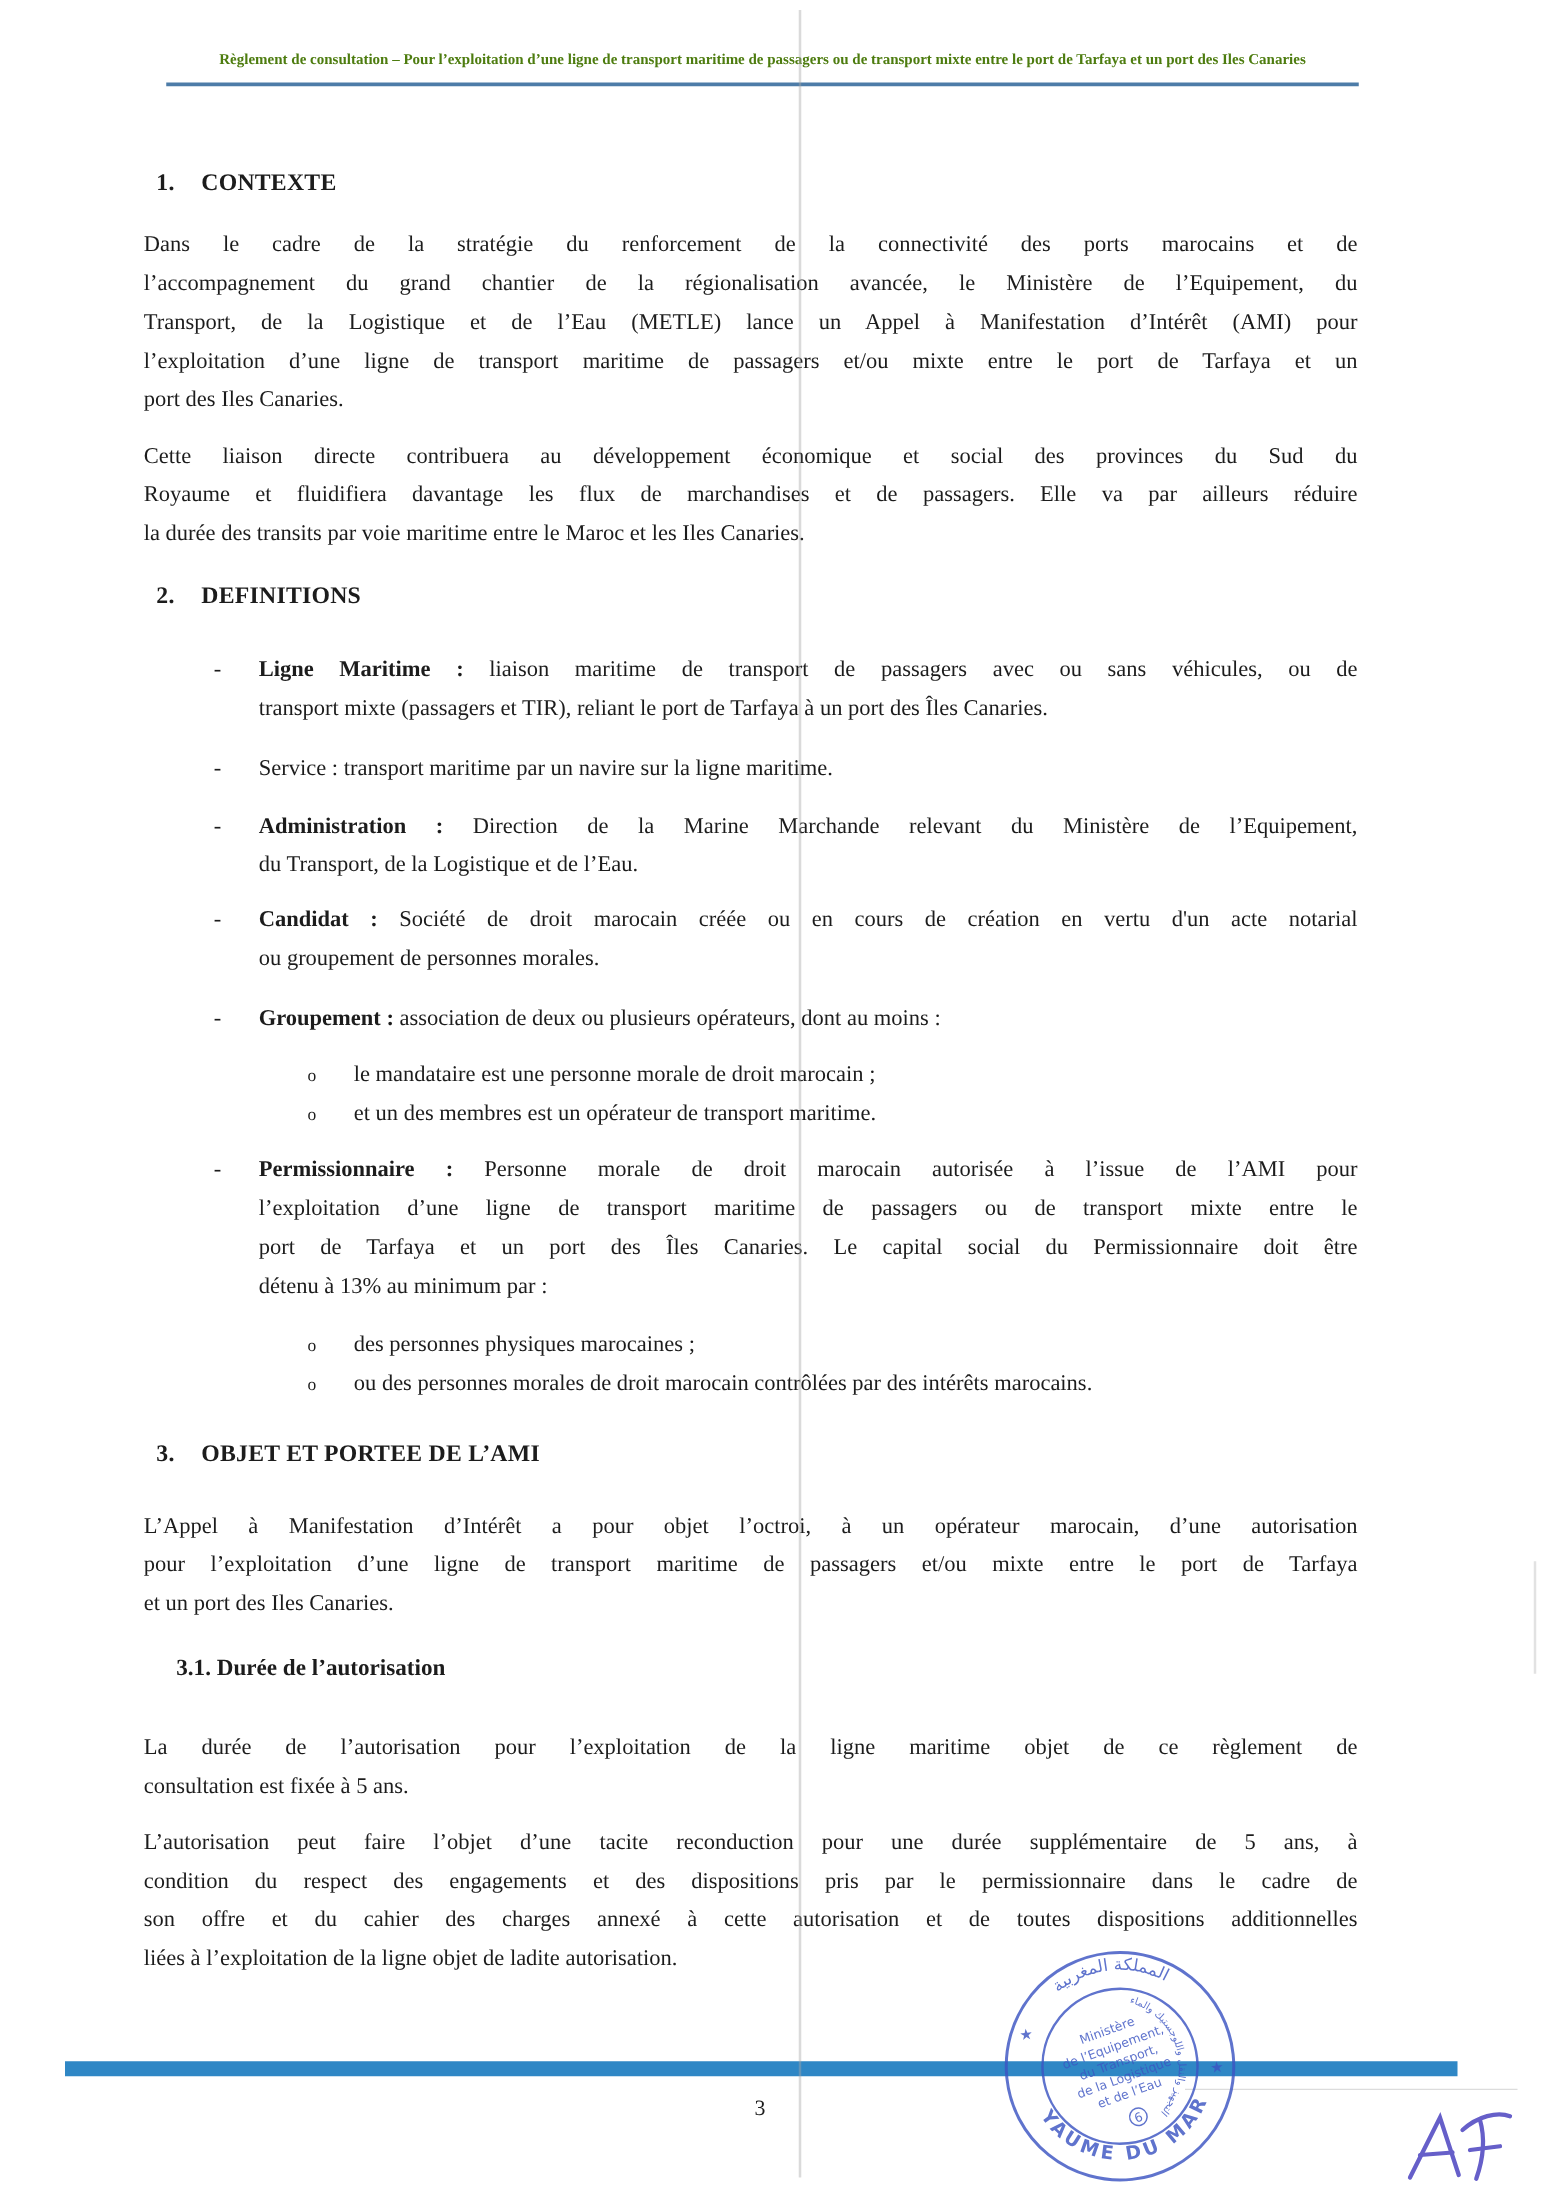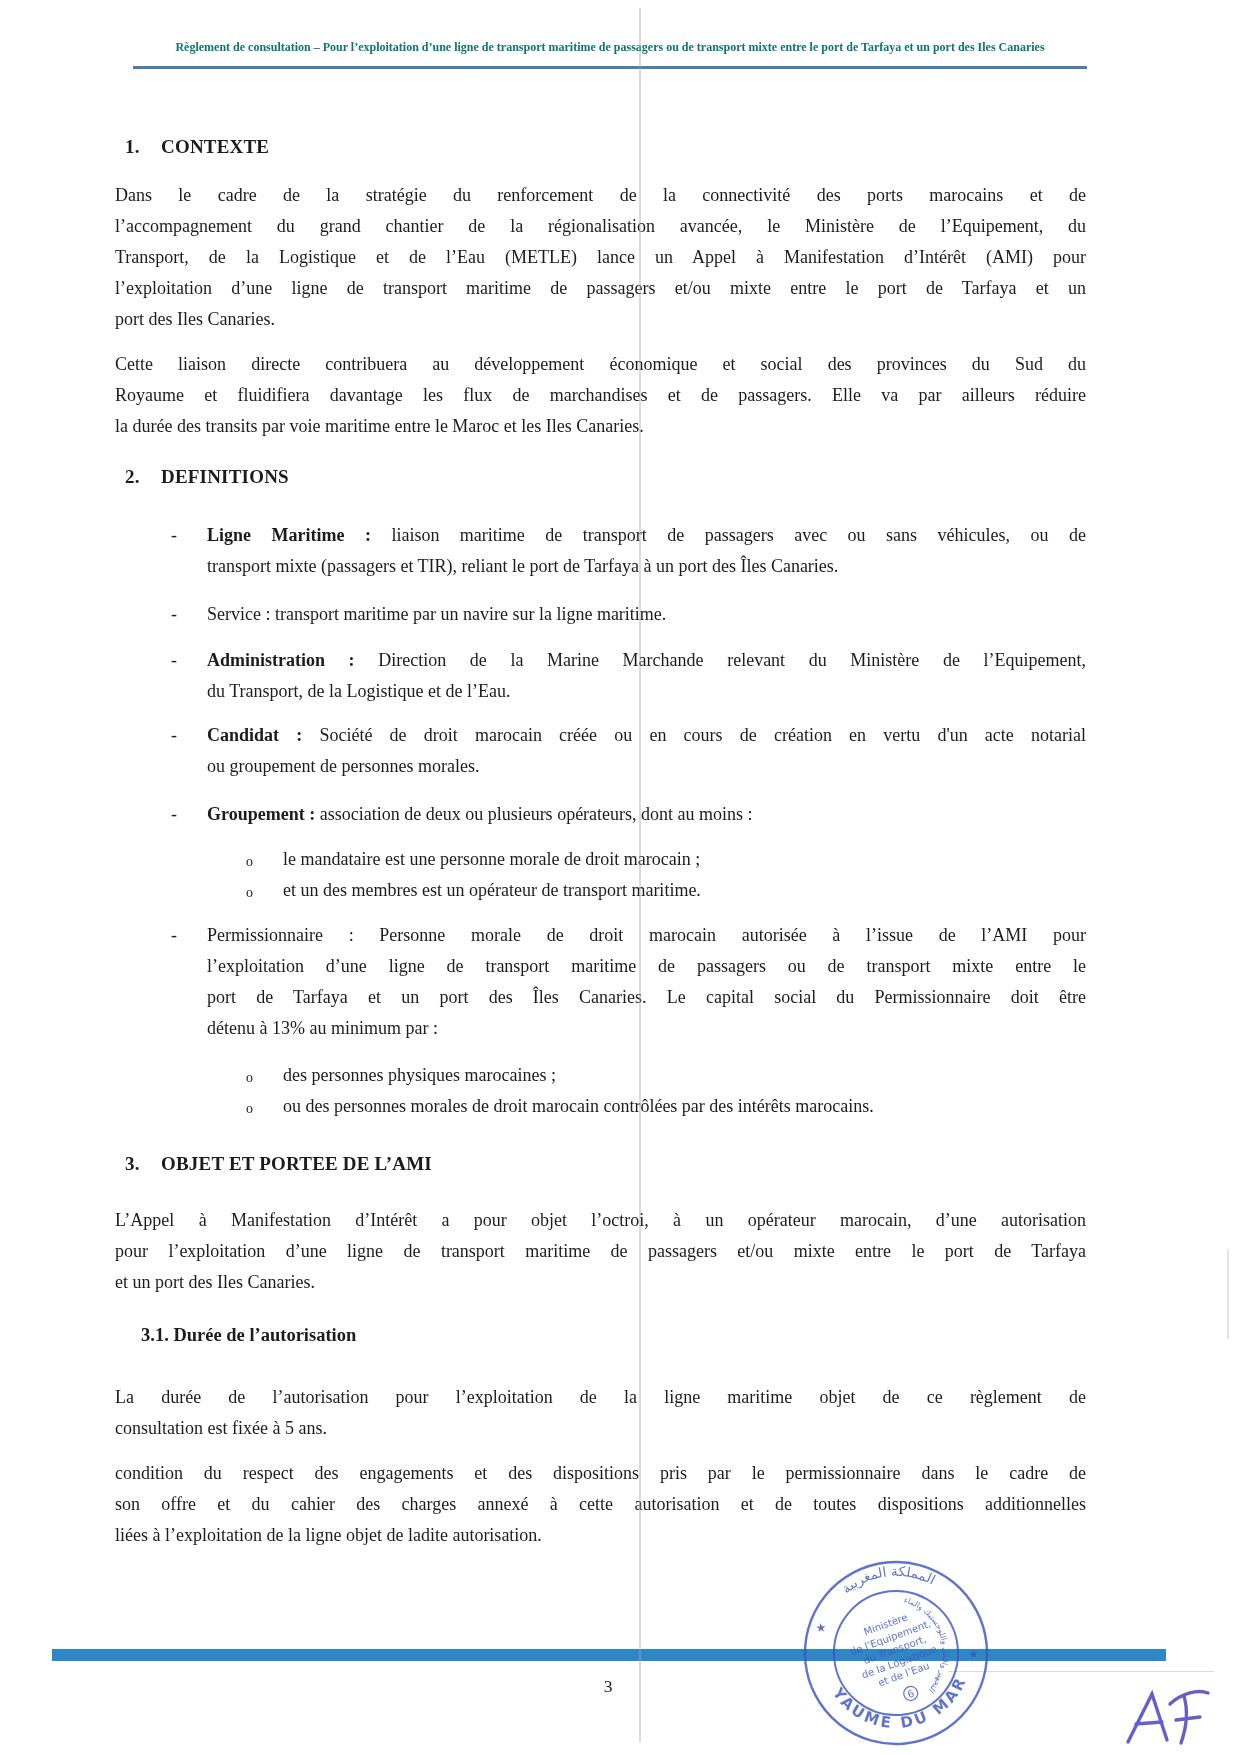--- a/index.html
+++ b/index.html
@@ -2,21 +2,21 @@
 <html lang="fr"><head>
 <meta charset="utf-8">
 <style>
   html,body{margin:0;padding:0;background:#ffffff;}
   .page{
     position:relative;width:1240px;height:1755px;background:#ffffff;
     font-family:"Liberation Serif",serif;color:#1c1c1c;overflow:hidden;
   }
   
   .hdr{position:absolute;left:133px;top:40px;width:954px;}
-  .hdr-title{font-size:12px;font-weight:700;line-height:15px;text-align:center;color:#0f766e;}
+  .hdr-title{font-size:12px;font-weight:700;line-height:15px;text-align:center;color:#4d7c0f;}
   .hdr-rule{position:absolute;left:133px;top:66px;width:954px;height:3px;background:#4d7ca8;}
   
   .sec-h{position:absolute;left:115px;padding-left:10px;font-weight:700;font-size:19px;letter-spacing:.2px;white-space:nowrap;}
   .sec-num{display:inline-block;width:36px;}
   .h31{position:absolute;left:141px;font-weight:700;font-size:18.5px;white-space:nowrap;}
   
   .para{position:absolute;left:115px;width:971px;font-size:18px;line-height:31px;}
   .line{text-align:justify;text-align-last:justify;}
   .line.last{text-align-last:left;}
   
@@ -113,21 +113,21 @@
     </div>
     <div class="subrow">
       <span class="sub-bullet">o</span>
       <span class="subtext">et un des membres est un opérateur de transport maritime.</span>
     </div>
   </div>
 
   <div class="ditem" style="top:920px">
     <span class="dash">-</span>
     <div class="ditem-text">
-        <div class="line"><span></span><span style="font-weight: 400;">Permissionnaire :</span><span> Personne morale de droit marocain autorisée à l’issue de l’AMI pour</span></div>
+        <div class="line"><span></span><span style="font-weight: 700;">Permissionnaire :</span><span> Personne morale de droit marocain autorisée à l’issue de l’AMI pour</span></div>
         <div class="line"><span>l’exploitation d’une ligne de transport maritime de passagers ou de transport mixte entre le</span></div>
         <div class="line"><span>port de Tarfaya et un port des Îles Canaries. Le capital social du Permissionnaire doit être</span></div>
         <div class="line last"><span>détenu à 13% au minimum par :</span></div>
       </div>
   </div>
 
   <div class="subwrap" style="top:1060px">
     <div class="subrow">
       <span class="sub-bullet">o</span>
       <span class="subtext">des personnes physiques marocaines ;</span>
@@ -146,20 +146,21 @@
       <div class="line"><span>pour l’exploitation d’une ligne de transport maritime de passagers et/ou mixte entre le port de Tarfaya</span></div>
       <div class="line last"><span>et un port des Iles Canaries.</span></div>
     </div>
 
   <div class="h31" style="top:1325px">3.1. Durée de l’autorisation</div>
   <div class="para" style="top:1382px">
       <div class="line"><span>La durée de l’autorisation pour l’exploitation de la ligne maritime objet de ce règlement de</span></div>
       <div class="line last"><span>consultation est fixée à 5 ans.</span></div>
     </div>
   <div class="para" style="top:1458px">
+      <div class="line"><span>L’autorisation peut faire l’objet d’une tacite reconduction pour une durée supplémentaire de 5 ans, à</span></div>
       <div class="line"><span>condition du respect des engagements et des dispositions pris par le permissionnaire dans le cadre de</span></div>
       <div class="line"><span>son offre et du cahier des charges annexé à cette autorisation et de toutes dispositions additionnelles</span></div>
       <div class="line last"><span>liées à l’exploitation de la ligne objet de ladite autorisation.</span></div>
     </div>
 
   <div class="footer-rule"></div>
   <div class="pageno">3</div>
 
   <div class="fold"></div>
   <div class="edge-mark"></div>

